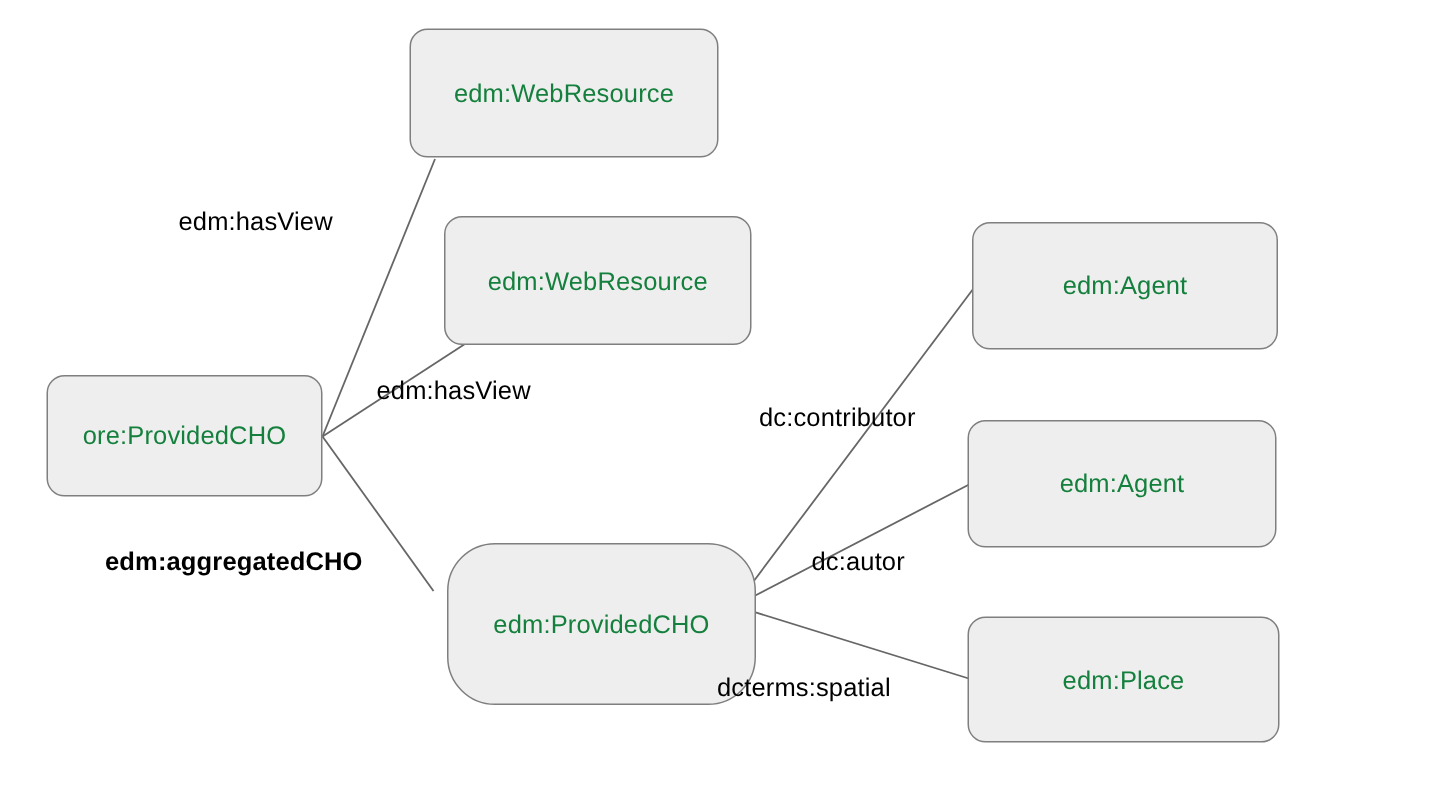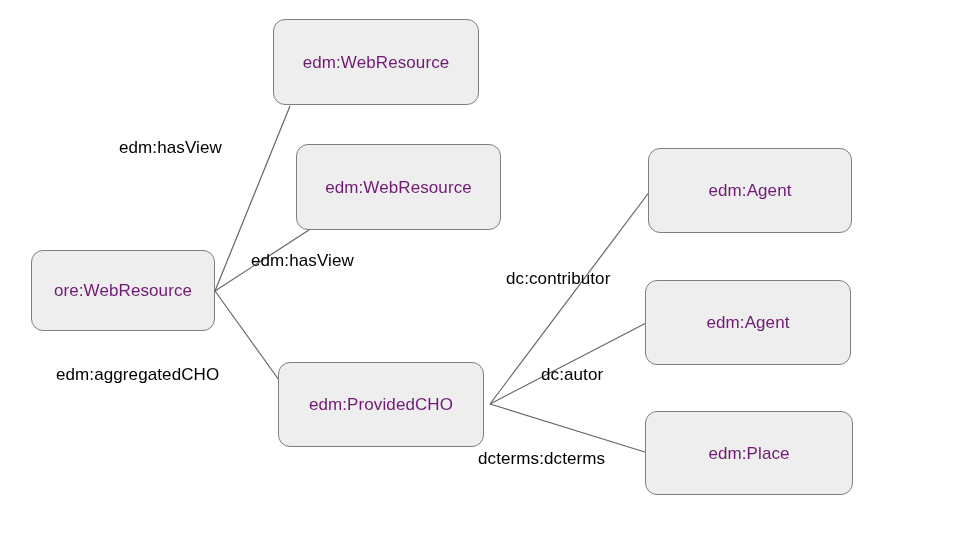--- a/index.html
+++ b/index.html
@@ -31,21 +31,21 @@
     background: #eeeeee;
     border: 1px solid #7f7f7f;
     border-radius: 12px;
     display: flex;
     align-items: center;
     justify-content: center;
   }
   .node-label {
     font-family: "Liberation Sans", sans-serif;
     font-size: 17px;
-    color: #701a75;
+    color: #15803d;
     line-height: 1;
     white-space: nowrap;
     letter-spacing: 0.1px;
   }
   .edge-label {
     position: absolute;
     font-family: "Liberation Sans", sans-serif;
     font-size: 17px;
     color: #000000;
     line-height: 1;
@@ -70,37 +70,37 @@
     </svg>
 
   <div id="node-layer">
       <div class="node" style="left: 273px; top: 19px; width: 206px; height: 86px; background: rgb(238, 238, 238); border-color: rgb(127, 127, 127);">
         <span class="node-label">edm:WebResource</span>
       </div>
       <div class="node" style="left: 296px; top: 144px; width: 205px; height: 86px; background: rgb(238, 238, 238); border-color: rgb(127, 127, 127);">
         <span class="node-label">edm:WebResource</span>
       </div>
       <div class="node" style="left: 31px; top: 250px; width: 184px; height: 81px; background: rgb(238, 238, 238); border-color: rgb(127, 127, 127);">
-        <span class="node-label">ore:WebResource</span>
+        <span class="node-label">ore:ProvidedCHO</span>
       </div>
-      <div class="node" style="left: 278px; top: 362px; width: 206px; height: 85px; background: rgb(238, 238, 238); border-color: rgb(127, 127, 127);">
+      <div class="node" style="left: 298px; top: 362px; width: 206px; height: 108px; background: rgb(238, 238, 238); border-color: rgb(127, 127, 127); border-radius: 32px;">
         <span class="node-label">edm:ProvidedCHO</span>
       </div>
       <div class="node" style="left: 648px; top: 148px; width: 204px; height: 85px; background: rgb(238, 238, 238); border-color: rgb(127, 127, 127);">
         <span class="node-label">edm:Agent</span>
       </div>
       <div class="node" style="left: 645px; top: 280px; width: 206px; height: 85px; background: rgb(238, 238, 238); border-color: rgb(127, 127, 127);">
         <span class="node-label">edm:Agent</span>
       </div>
       <div class="node" style="left: 645px; top: 411px; width: 208px; height: 84px; background: rgb(238, 238, 238); border-color: rgb(127, 127, 127); align-items: center;">
         <span class="node-label">edm:Place</span>
       </div>
     </div>
   <div id="label-layer">
       <div class="edge-label" style="left: 119px; top: 139px;">edm:hasView</div>
       <div class="edge-label" style="left: 251px; top: 252px;">edm:hasView</div>
-      <div class="edge-label" style="left: 56px; top: 366px;">edm:aggregatedCHO</div>
+      <div class="edge-label" style="left: 70px; top: 366px; font-weight: bold;">edm:aggregatedCHO</div>
       <div class="edge-label" style="left: 506px; top: 270px;">dc:contributor</div>
       <div class="edge-label" style="left: 541px; top: 366px;">dc:autor</div>
-      <div class="edge-label" style="left: 478px; top: 450px;">dcterms:dcterms</div>
+      <div class="edge-label" style="left: 478px; top: 450px;">dcterms:spatial</div>
     </div>
 
 </div>
 
 </body></html>

